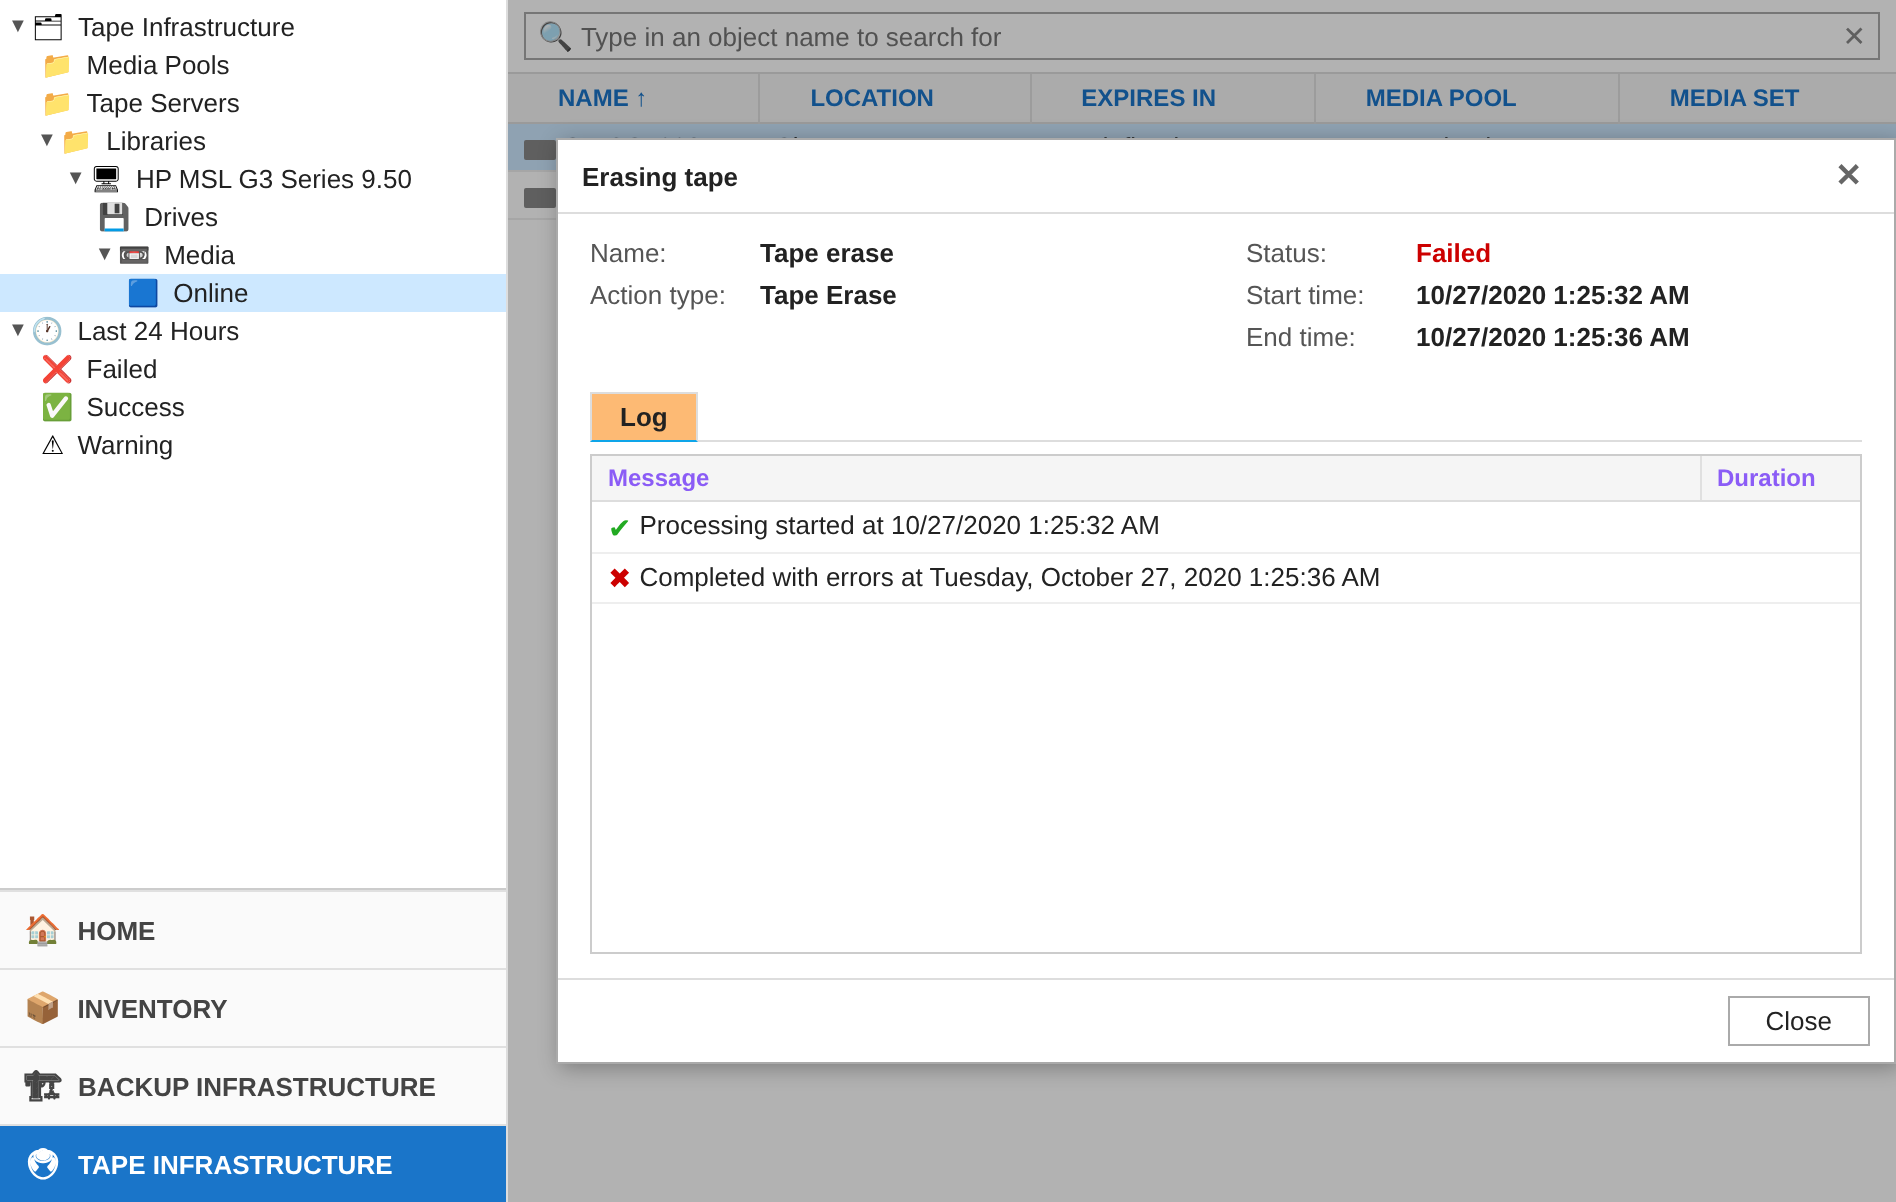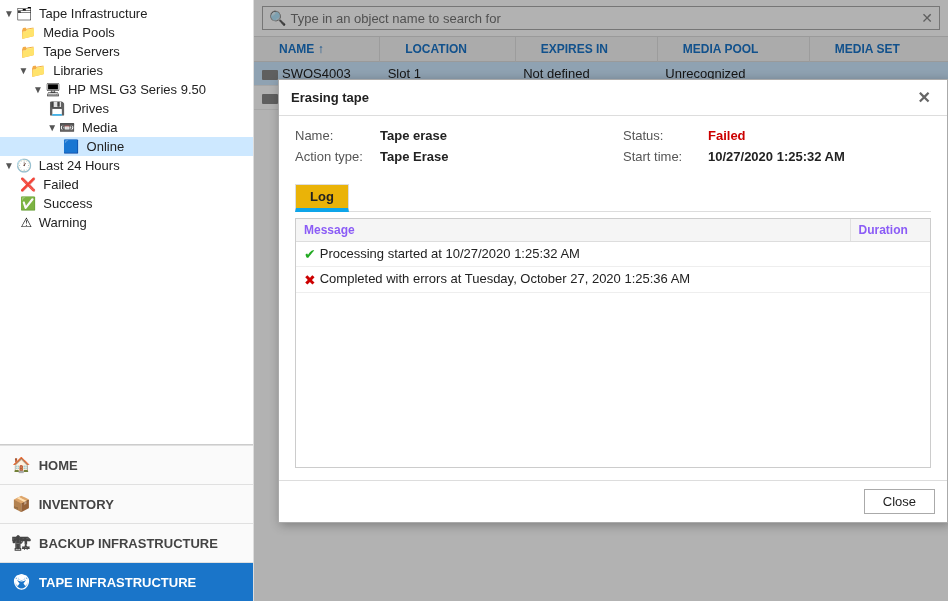--- a/index.html
+++ b/index.html
@@ -179,22 +179,22 @@
       padding: 4px 14px;
       font-size: 13px;
       color: #222;
       border: 1px solid #ddd;
       border-bottom: none;
       background: #fff;
       cursor: pointer;
       margin-bottom: -1px;
     }
     .log-tab.active {
-      background: #eab308;
-      border-bottom: 4px solid #0ea5e9;
+      background: #fdba74;
+      border-bottom: 1px solid #0ea5e9;
       font-weight: 600;
     }
 
     
     .log-table-container {
       border: 1px solid #ccc;
       height: 250px;
       overflow-y: auto;
     }
     .log-table {
@@ -338,20 +338,24 @@
           </div>
           <div>
             <div class="info-row">
               <span class="info-label">Status:</span>
               <span class="info-value failed">Failed</span>
             </div>
             <div class="info-row">
               <span class="info-label">Start time:</span>
               <span class="info-value">10/27/2020 1:25:32 AM</span>
             </div>
+            <div class="info-row">
+              <span class="info-label">End time:</span>
+              <span class="info-value">10/27/2020 1:25:36 AM</span>
+            </div>
           </div>
         </div>
 
         <div class="log-tab-bar">
           <div class="log-tab active">Log</div>
         </div>
 
         <div class="log-table-container">
           <table class="log-table">
             <thead>

